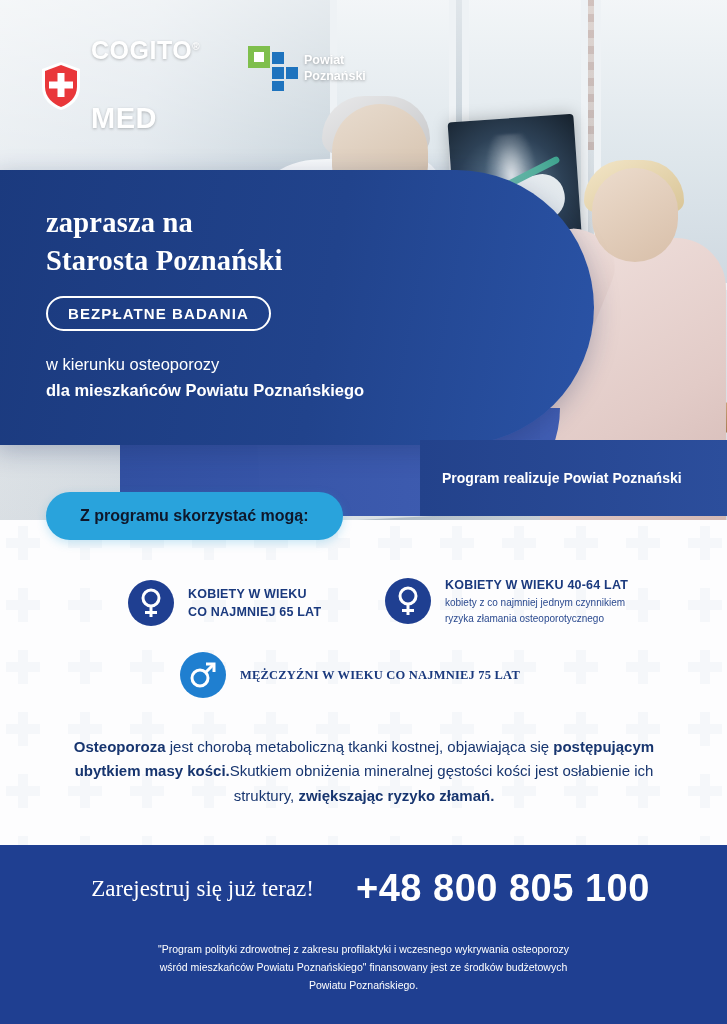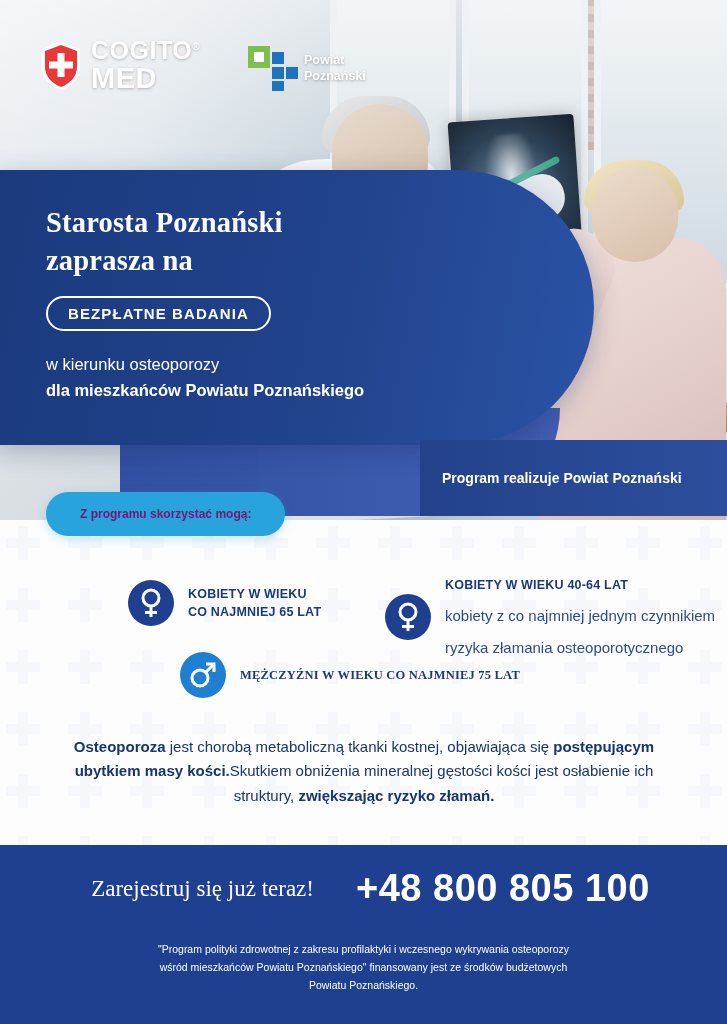--- a/index.html
+++ b/index.html
@@ -185,20 +185,21 @@
   .cogito-text .l1 {
     font-size: 25px;
     font-weight: bold;
     letter-spacing: .5px;
   }
   .cogito-text .l1 sup { font-size: 10px; vertical-align: super; }
   .cogito-text .l2 {
     font-size: 29px;
     font-weight: bold;
     letter-spacing: .5px;
+    margin-top: 40px;
   }
 
   .logo-powiat {
     position: absolute;
     left: 248px; top: 46px;
     display: flex;
     align-items: center;
   }
   .powiat-mark { position: relative; width: 56px; height: 46px; }
   .powiat-text {
@@ -288,24 +289,24 @@
   .crosses {
     position: absolute;
     left: 0; top: 0; width: 727px; height: 330px;
     opacity: .5;
   }
 
   .pill-target {
     position: absolute;
     left: 46px; top: 492px;
     background: #29a3dc;
-    color: #701a75;
+    color: #0f172a;
     border-radius: 32px;
     padding: 15px 34px;
-    font-size: 12px;
+    font-size: 16px;
     font-weight: bold;
     box-shadow: 0 3px 10px rgba(41,163,220,.25);
   }
 
   .groups { position: absolute; left: 0; top: 572px; width: 727px; }
   .grp {
     position: absolute;
     display: flex;
     align-items: center;
     gap: 14px;
@@ -324,24 +325,24 @@
   }
   .sym.male { background: #1f7fd0; }
   .grp-text { color: #1b3a7e; }
   .grp-text .strong {
     font-size: 12.5px;
     font-weight: bold;
     line-height: 1.45;
     letter-spacing: .2px;
   }
   .grp-text .note {
-    font-size: 15px;
+    font-size: 10px;
     line-height: 1.35;
     color: #2b4a8f;
-    margin-top: 12px;
+    margin-top: 2px;
   }
 
   .info-text {
     position: absolute;
     left: 48px; top: 735px;
     width: 632px;
     text-align: center;
     color: #17356f;
     font-size: 15px;
     line-height: 1.62;
@@ -439,22 +440,22 @@
     <div class="powiat-text">
       <div>Powiat</div>
       <div>Poznański</div>
     </div>
   </div>
 
   <div class="wedge"></div>
   <div class="hero">
     <div class="hero-inner">
       <div class="hero-title">
+        <div>zaprasza na</div>
         <div>Starosta Poznański</div>
-        <div>zaprasza na</div>
       </div>
       <div class="badge-free">BEZPŁATNE BADANIA</div>
       <div class="hero-sub">
         <div class="thin">w kierunku osteoporozy</div>
         <div>dla mieszkańców Powiatu Poznańskiego</div>
       </div>
     </div>
   </div>
 
   <div class="realize-bar">

